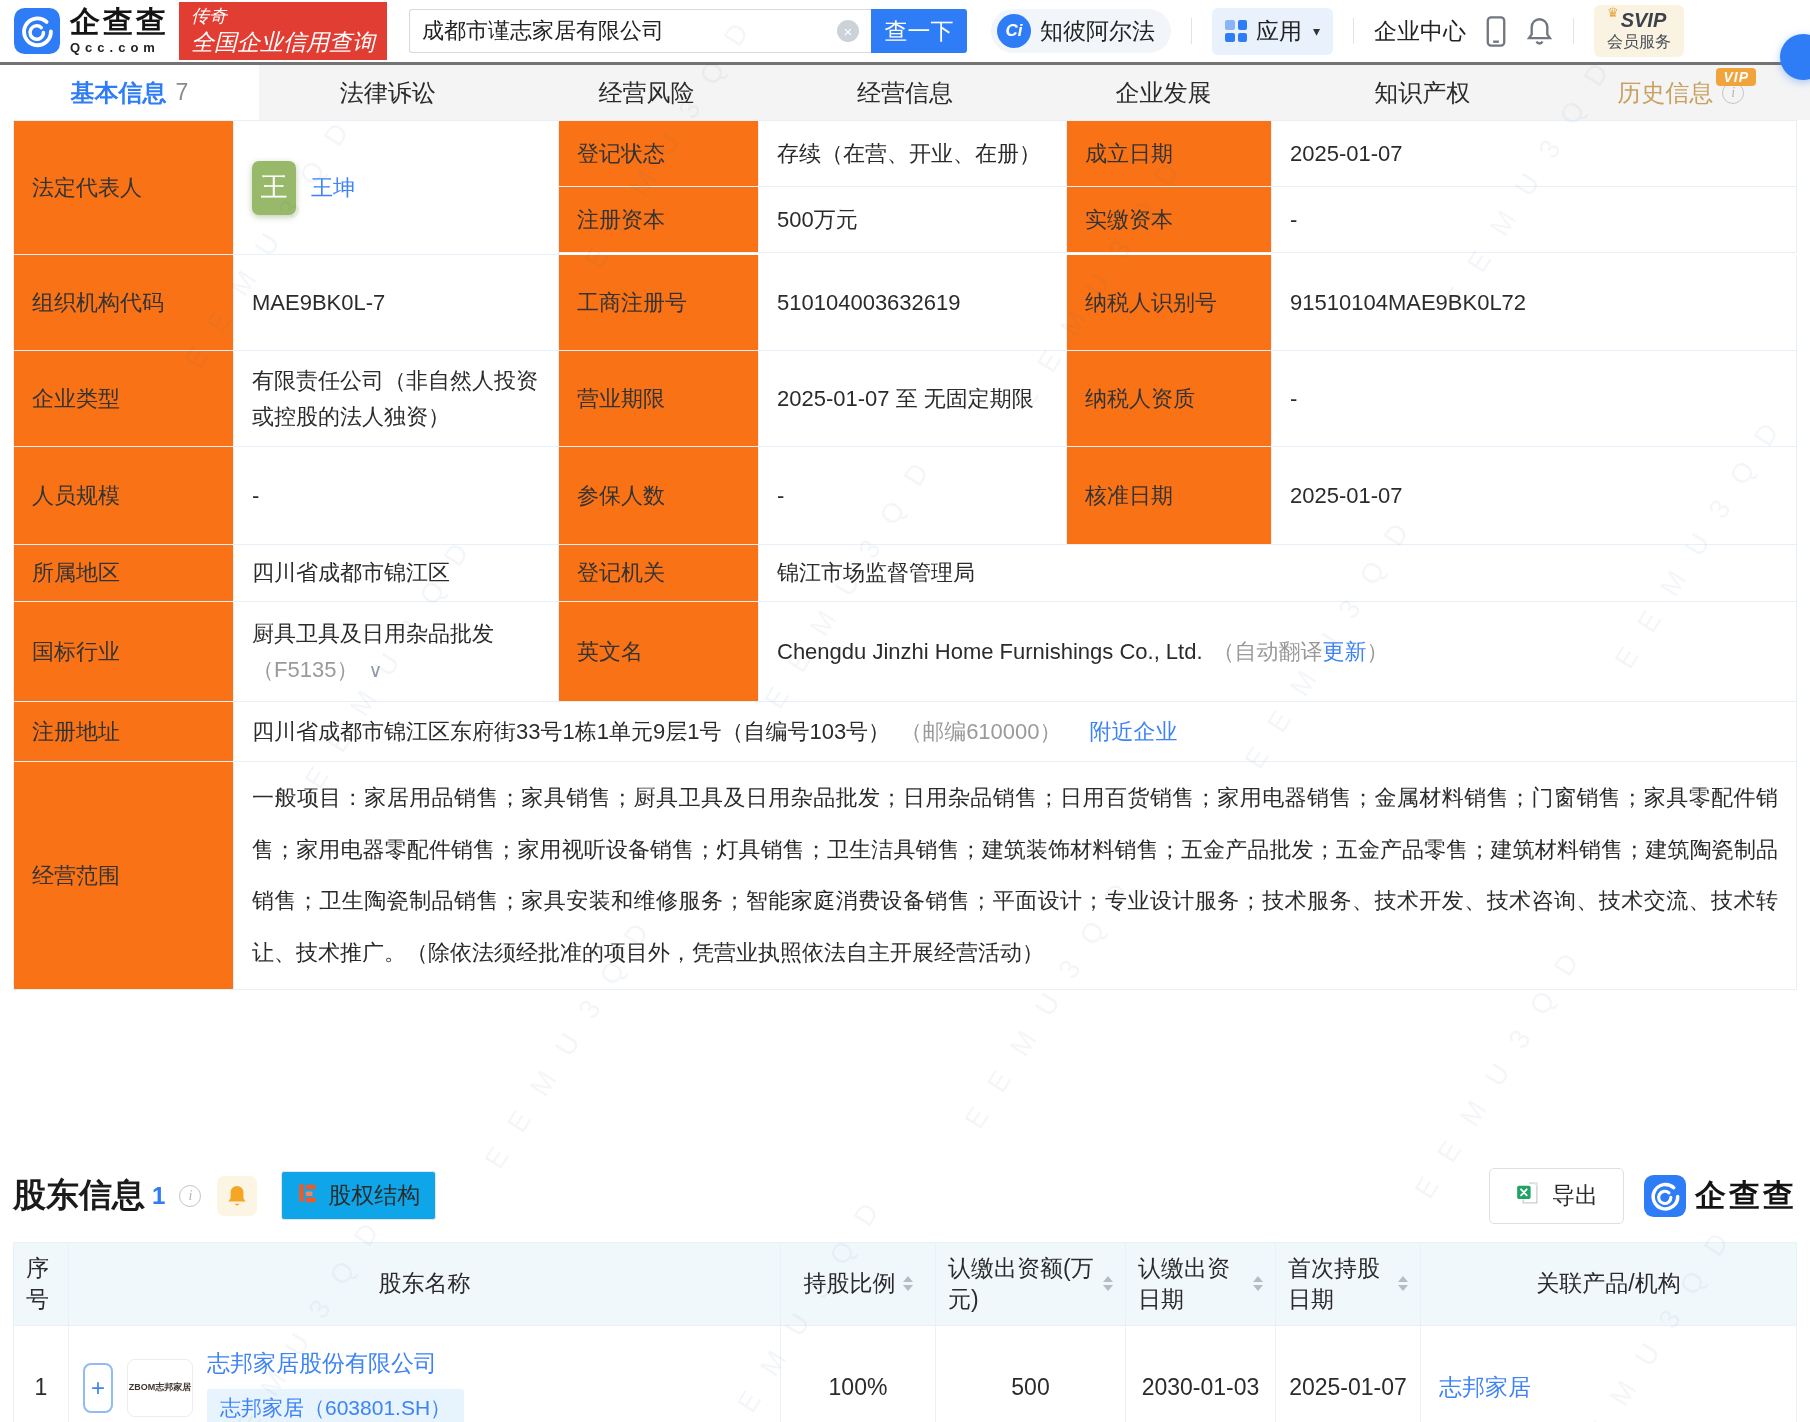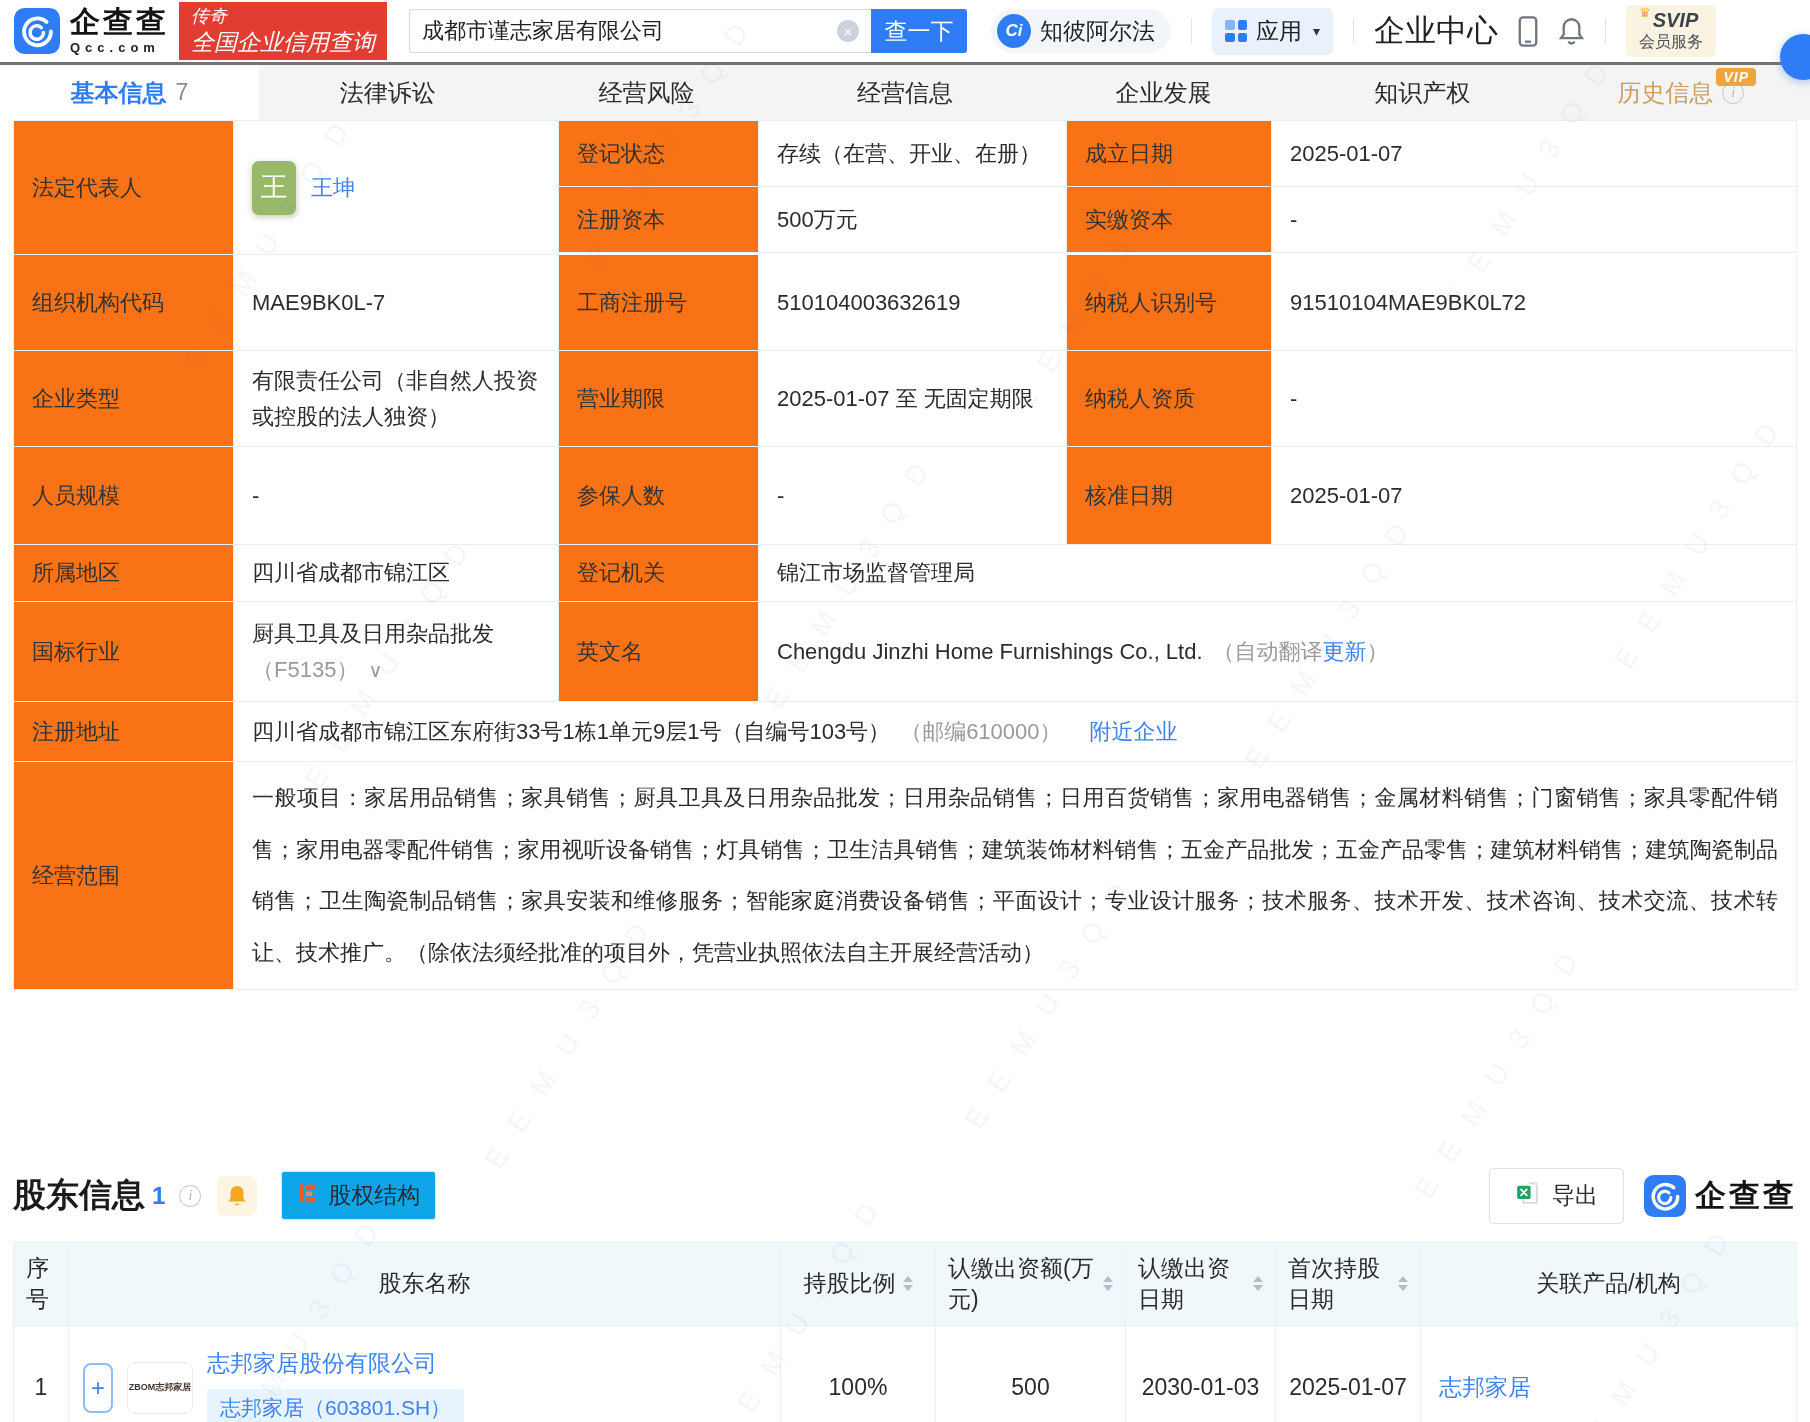--- a/index.html
+++ b/index.html
@@ -36,21 +36,21 @@
     padding:5px 16px 5px 6px; font-size:23px; color:#222; cursor:pointer; }
   .ci-ic { width:34px; height:34px; border-radius:50%; background:#2f7df6; color:#fff; font-style:italic;
     font-weight:bold; font-size:17px; display:flex; align-items:center; justify-content:center; }
   .vdiv { width:1px; height:26px; background:#e3e3e3; }
   .pill-apps { display:flex; align-items:center; gap:9px; background:#e9f1fd; border-radius:6px;
     padding:8px 13px; font-size:23px; color:#222; cursor:pointer; }
   .grid-ic { width:22px; height:22px; display:grid; grid-template-columns:1fr 1fr; gap:3px; }
   .grid-ic i { background:#2f7df6; border-radius:2px; }
   .grid-ic i.lt { background:#8ab4f8; }
   .caret { font-size:14px; color:#333; margin-left:2px; }
-  .center-link { font-size:31px; color:#222; cursor:pointer; white-space:nowrap; }
+  .center-link { font-size:23px; color:#222; cursor:pointer; white-space:nowrap; }
   .gicon { display:flex; align-items:center; cursor:pointer; }
   .svip { background:#faf3e1; border-radius:6px; padding:4px 13px; cursor:pointer; margin-right:4px; }
   .svip-top { font-size:20px; font-weight:bold; font-style:italic; color:#3c414b; display:flex; align-items:flex-start; line-height:1.1; }
   .crown { color:#e8a33d; font-size:13px; margin:-3px 2px 0 0; font-style:normal; }
   .svip-sub { font-size:16px; color:#4a4f58; margin-top:1px; }
   .float-chip { position:absolute; right:-16px; top:34px; width:46px; height:46px; border-radius:50%;
     background:#2f7df6; box-shadow:0 2px 8px rgba(47,125,246,.4); cursor:pointer; z-index:4; }
 
   
   .tabbar { display:flex; height:58px; background:#f4f4f4; border-top:3px solid #737373; }
@@ -115,21 +115,21 @@
   .sc4{width:190px;flex:0 0 auto;} .sc5{width:150px;flex:0 0 auto;} .sc6{width:145px;flex:0 0 auto;}
   .sc7{flex:1;min-width:0;}
   .sort { display:inline-flex; flex-direction:column; gap:3px; margin-left:7px; }
   .sort i { width:0; height:0; border-left:5px solid transparent; border-right:5px solid transparent; }
   .sort .up { border-bottom:6px solid #b6bcc4; }
   .sort .dn { border-top:6px solid #b6bcc4; }
   .name-cell { justify-content:flex-start; gap:14px; padding-left:14px; }
   .expander { width:30px; height:50px; border:2px solid #8fbcf9; border-radius:8px; background:#fff;
     color:#3e83f6; font-size:24px; display:flex; align-items:center; justify-content:center; cursor:pointer;
     flex:0 0 auto; }
-  .zbom-logo { width:66px; height:52px; border:1px solid #ececec; border-radius:8px; background:#fff;
+  .zbom-logo { width:66px; height:58px; border:1px solid #ececec; border-radius:8px; background:#fff;
     display:flex; align-items:center; justify-content:center; font-size:9px; font-weight:bold; color:#40342e;
     text-align:center; flex:0 0 auto; overflow:hidden; }
   .namecol { display:flex; flex-direction:column; align-items:flex-start; gap:10px; min-width:0; }
   .sh-name { font-size:23px; color:#3e83f6; cursor:pointer; }
   .sh-tag { background:#e7f3fd; color:#3e83f6; font-size:21px; padding:5px 13px; border-radius:3px; cursor:pointer; }
   .related-cell { justify-content:flex-start; padding-left:18px; }
 </style>
 </head>
 <body>
 

